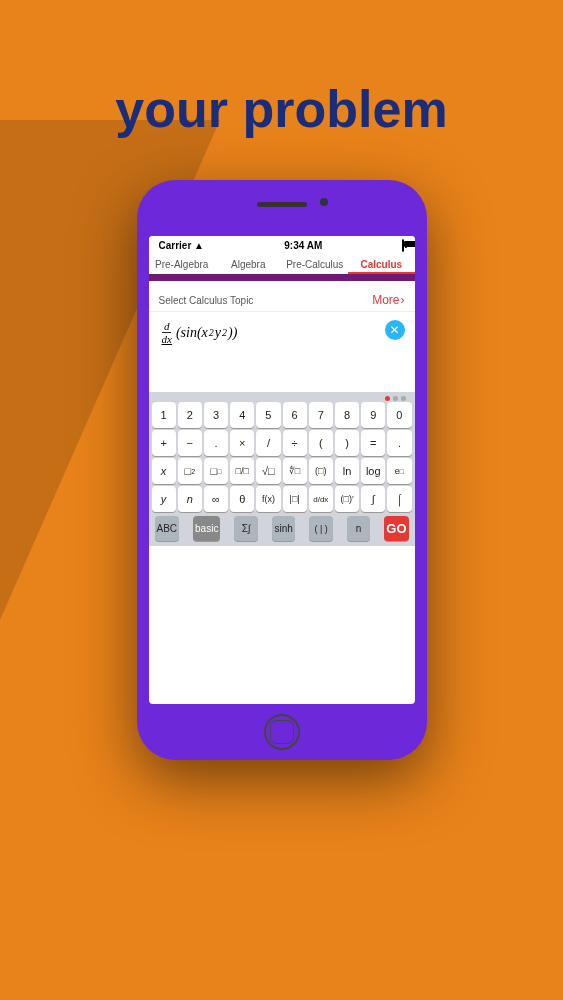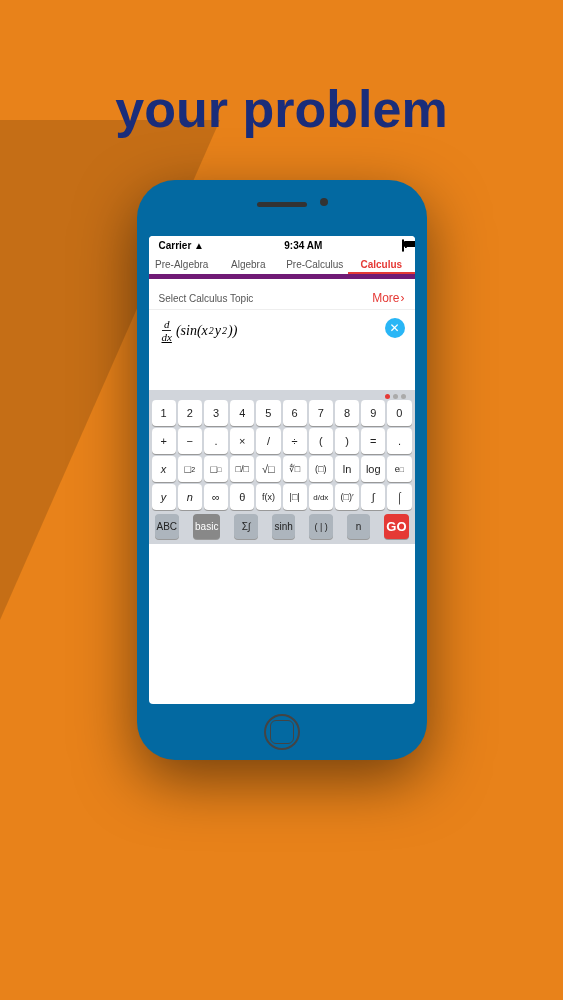--- a/index.html
+++ b/index.html
@@ -39,21 +39,21 @@
     }
 
     
     .phone {
       position: absolute;
       top: 180px;
       left: 50%;
       transform: translateX(-50%);
       width: 290px;
       height: 580px;
-      background: #0369a1;
+      background: #6d28d9;
       border-radius: 38px;
       z-index: 3;
       box-shadow: 0 20px 60px rgba(0,0,0,0.5);
     }
 
     .phone-inner {
       position: absolute;
       top: 56px;
       left: 12px;
       right: 12px;
@@ -95,21 +95,21 @@
       position: absolute;
       left: 1px; top: 1px;
       width: 13px; height: 6px;
       background: #000;
       border-radius: 1px;
     }
 
     
     .tabs {
       display: flex;
-      border-bottom: 5px solid #701a75;
+      border-bottom: 7px solid #701a75;
       background: #fff;
       flex-shrink: 0;
       align-items: center;
     }
     .tab {
       flex: 1;
       text-align: center;
       padding: 6px 2px 4px;
       font-size: 10px;
       color: #555;

